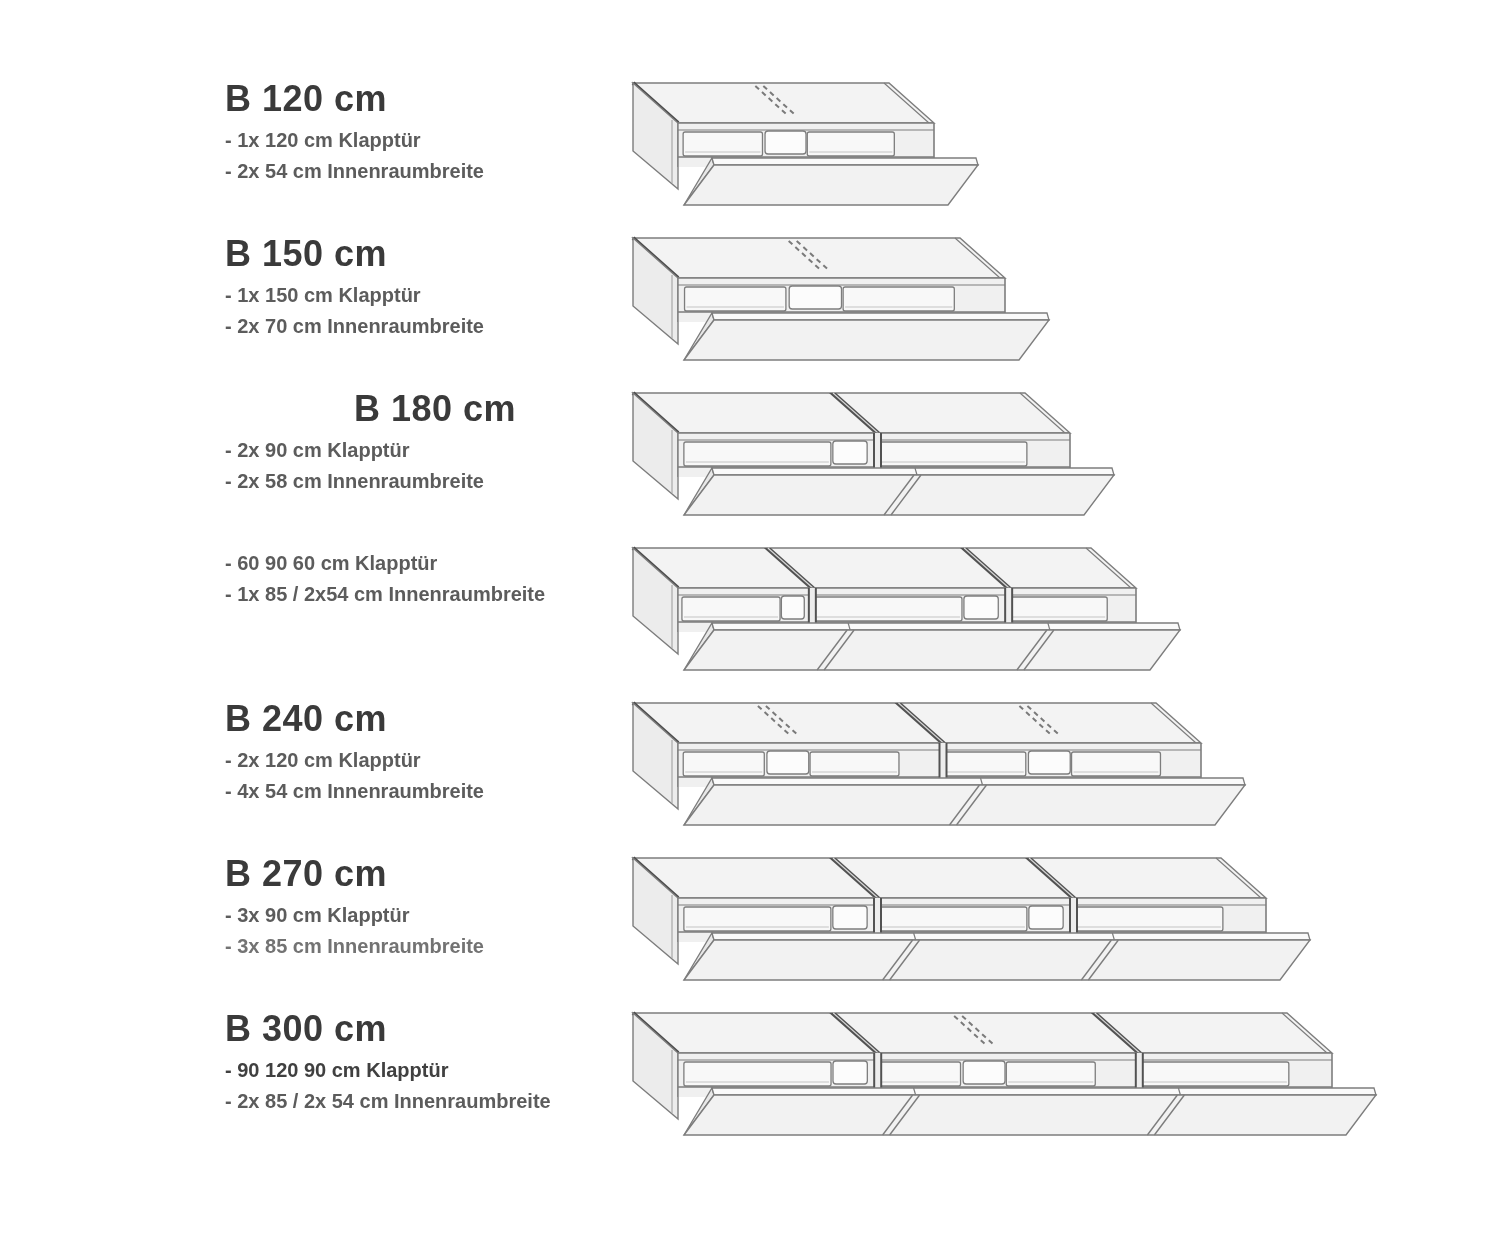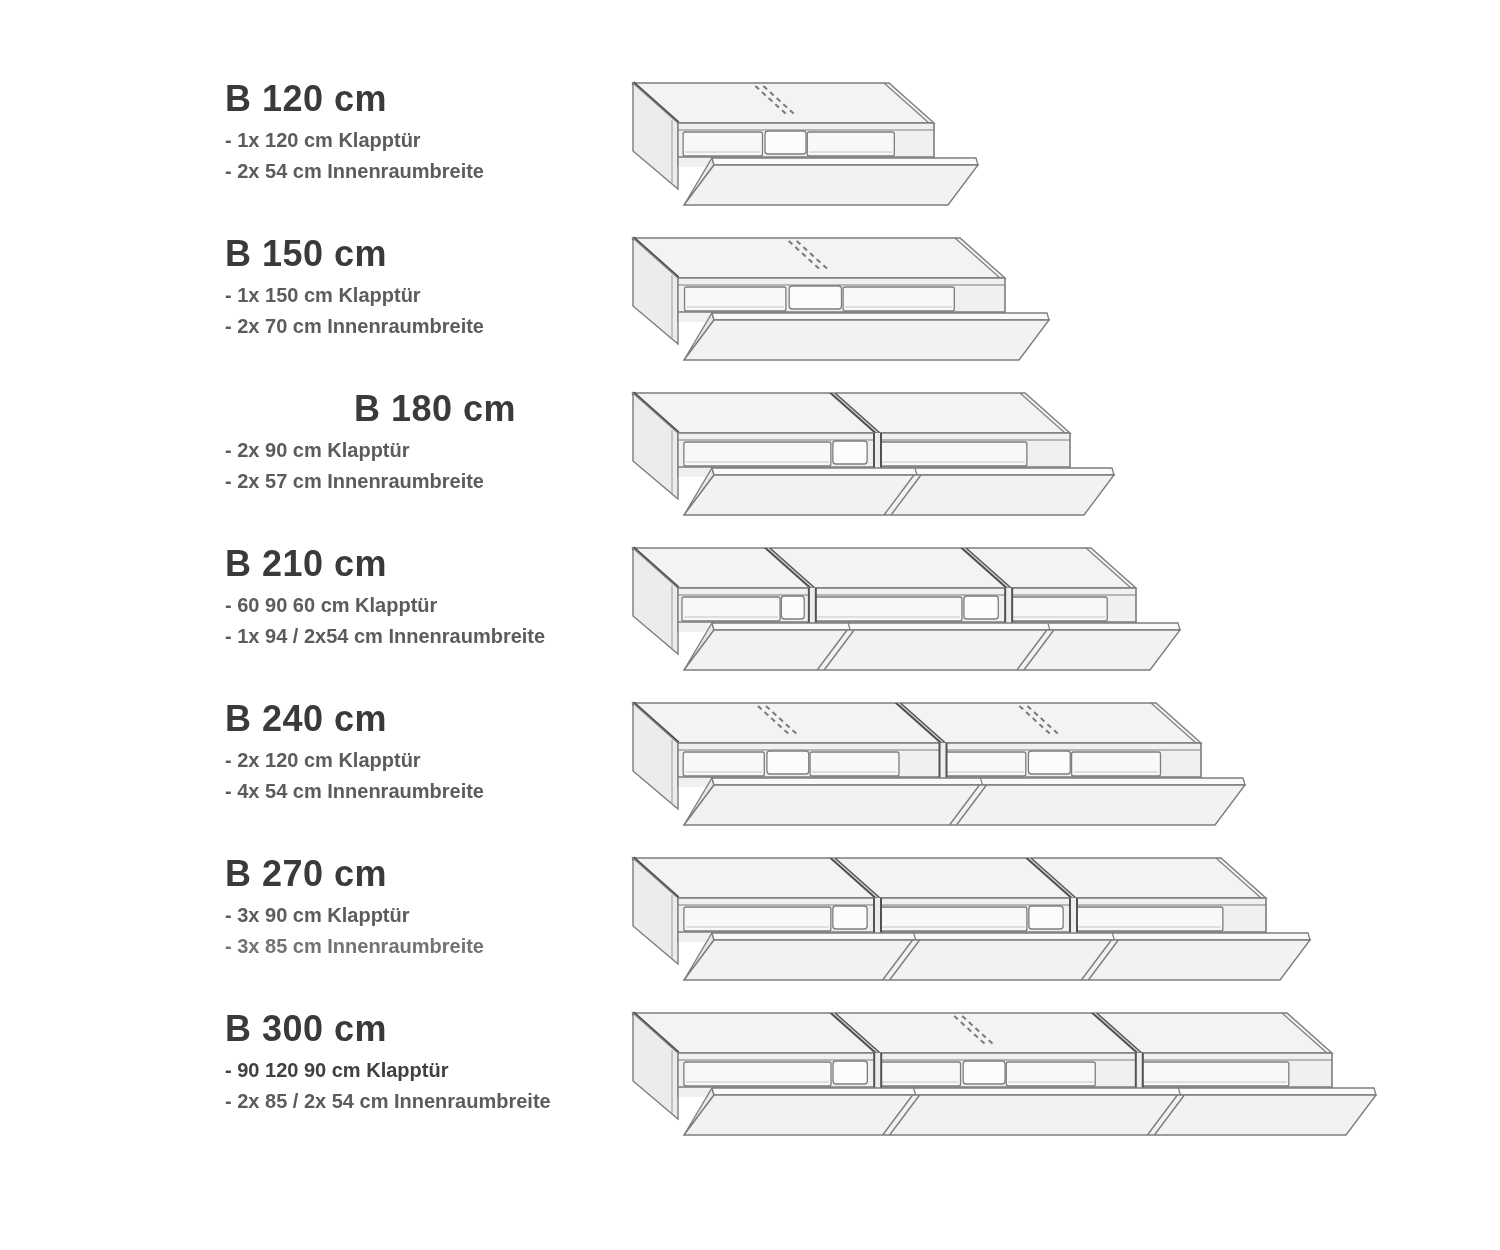--- a/index.html
+++ b/index.html
@@ -104,21 +104,21 @@
           <polygon points="87.0,85.0 422.0,85.0 424.0,92.0 89.0,92.0" fill="#fafafa" stroke="#7d7d7d" stroke-width="1.3"></polygon>
           <polygon points="89.0,92.0 424.0,92.0 394.0,132.0 59.0,132.0" fill="#f2f2f2" stroke="#7d7d7d" stroke-width="1.4"></polygon>
         </g>
       </svg>
   </section>
     <section class="row" style="top: 388px;">
     <div class="vtext">
       <h2 class="vtitle" style="color: rgb(58, 58, 58); text-align: center;">B 180 cm</h2>
       <div class="vfeatures">
           <div class="vfeature" style="color: rgb(92, 92, 92);">- 2x 90 cm Klapptür</div>
-          <div class="vfeature" style="color: rgb(92, 92, 92);">- 2x 57 cm Innenraumbreite</div>
+          <div class="vfeature" style="color: rgb(92, 92, 92);">- 2x 58 cm Innenraumbreite</div>
         </div>
     </div>
     <svg class="vdiagram" xmlns="http://www.w3.org/2000/svg" viewBox="0 0 502 140" width="502" height="140">
         <g>
           <polygon points="8.0,10.0 400.0,10.0 445.0,50.0 53.0,50.0" fill="#f3f3f3" stroke="#7d7d7d" stroke-width="1.4"></polygon>
           <line x1="395" y1="10" x2="440" y2="50" stroke="#7d7d7d" stroke-width="1.2"></line>
           <g>
             <polygon points="204.0,10.0 211.0,10.0 256.0,50.0 249.0,50.0" fill="#525252"></polygon>
             <line x1="208" y1="10" x2="253" y2="50" stroke="#d6d6d6" stroke-width="1.2"></line>
           </g>
@@ -153,24 +153,23 @@
           <g>
             <line x1="289" y1="92" x2="259" y2="132" stroke="#7d7d7d" stroke-width="1.4"></line>
             <line x1="296" y1="92" x2="266" y2="132" stroke="#7d7d7d" stroke-width="1.4"></line>
             <line x1="290" y1="85" x2="292" y2="92" stroke="#7d7d7d" stroke-width="1.2"></line>
           </g>
         </g>
       </svg>
   </section>
     <section class="row" style="top: 543px;">
     <div class="vtext">
-      <h2 class="vtitle" style="color: rgb(58, 58, 58);">B 210 cm</h2>
       <div class="vfeatures">
           <div class="vfeature" style="color: rgb(92, 92, 92);">- 60 90 60 cm Klapptür</div>
-          <div class="vfeature" style="color: rgb(92, 92, 92);">- 1x 94 / 2x54 cm Innenraumbreite</div>
+          <div class="vfeature" style="color: rgb(92, 92, 92);">- 1x 85 / 2x54 cm Innenraumbreite</div>
         </div>
     </div>
     <svg class="vdiagram" xmlns="http://www.w3.org/2000/svg" viewBox="0 0 568 140" width="568" height="140">
         <g>
           <polygon points="8.0,10.0 466.0,10.0 511.0,50.0 53.0,50.0" fill="#f3f3f3" stroke="#7d7d7d" stroke-width="1.4"></polygon>
           <line x1="461" y1="10" x2="506" y2="50" stroke="#7d7d7d" stroke-width="1.2"></line>
           <g>
             <polygon points="138.9,10.0 145.9,10.0 190.9,50.0 183.9,50.0" fill="#525252"></polygon>
             <line x1="142.85060000000001" y1="10" x2="187.85060000000001" y2="50" stroke="#d6d6d6" stroke-width="1.2"></line>
           </g>

